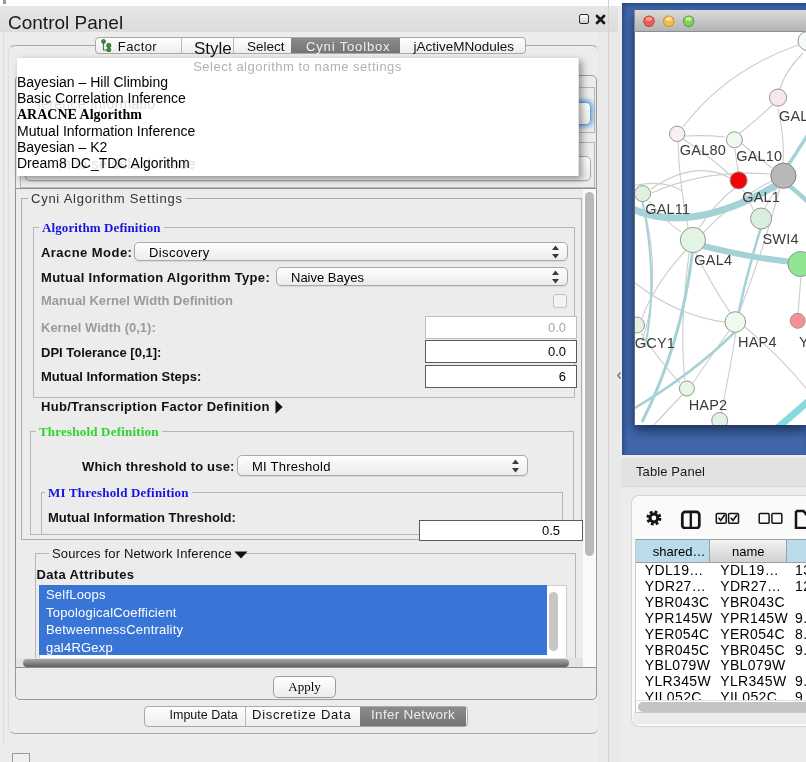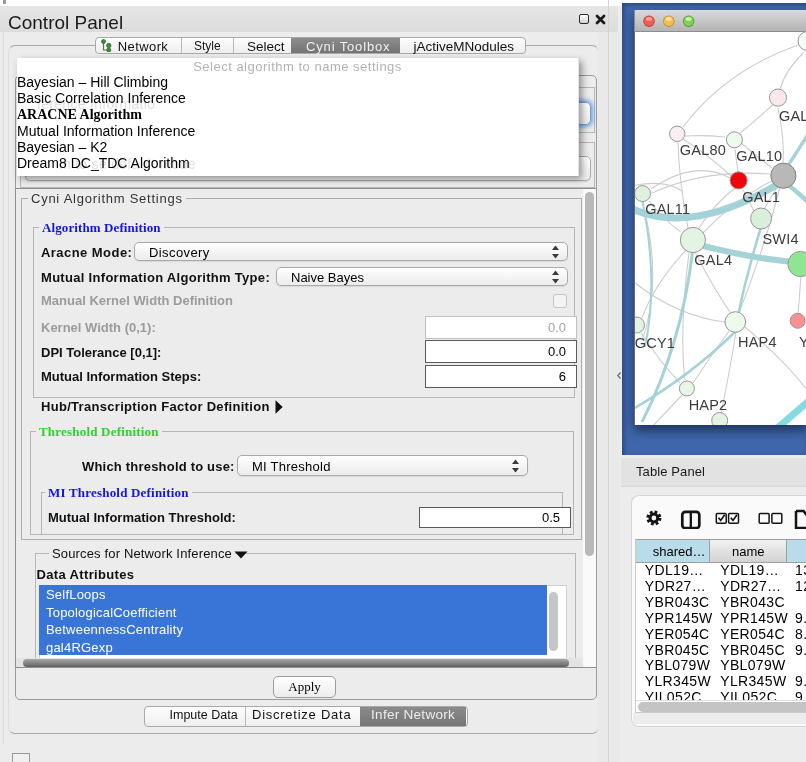--- a/index.html
+++ b/index.html
@@ -38,23 +38,23 @@
   <div class="abs" style="left:8px;top:45px;width:589px;height:687px;border:1px solid #a9a9a9;border-left-color:#dedede;border-right-color:#d4d4d4;border-radius:7px;background:#ececec;"></div>
   <div class="abs" style="left:2.5px;top:32px;width:1px;height:712px;background:#dcdcdc;"></div>
 
   <div id="toptabs" class="abs" style="left:95px;top:37px;width:429px;height:15px;border:1px solid #a9a9a9;border-radius:4px;background:linear-gradient(180deg,#fdfdfd,#eeeeee);font-size:13px;color:#111;">
     <svg style="position:absolute;left:5px;top:1px;" width="11" height="13" viewBox="0 0 11 13">
       <path d="M2.5 3 V11 H7.5" stroke="#666" stroke-width="1.2" fill="none"></path>
       <circle cx="2.5" cy="2.5" r="2" fill="#379637" stroke="#205c20" stroke-width="0.7"></circle>
       <circle cx="7.8" cy="6.5" r="2.2" fill="#379637" stroke="#205c20" stroke-width="0.7"></circle>
       <circle cx="7.8" cy="11" r="2" fill="#379637" stroke="#205c20" stroke-width="0.7"></circle>
     </svg>
-    <div style="position:absolute;left:21.8px;top:0.5px;letter-spacing:0.4px;">Network</div>
+    <div style="position:absolute;left:21.8px;top:0.5px;letter-spacing:0.4px;">Factor</div>
     <div style="position:absolute;left:84.5px;top:0;width:1px;height:15px;background:#b9b9b9;"></div>
-    <div style="position:absolute;left:98px;top:1px;font-size:12px;">Style</div>
+    <div style="position:absolute;left:98px;top:1px;font-size:17px;">Style</div>
     <div style="position:absolute;left:137px;top:0;width:1px;height:15px;background:#b9b9b9;"></div>
     <div style="position:absolute;left:151px;top:0.5px;font-size:13.5px;">Select</div>
     <div style="position:absolute;left:195px;top:0;width:108.6px;height:15px;background:linear-gradient(180deg,#8b8b8b,#757575);"></div>
     <div style="position:absolute;left:210px;top:0.5px;color:#f0f0f0;letter-spacing:0.85px;">Cyni Toolbox</div>
     <div style="position:absolute;left:317.4px;top:0.5px;font-size:13.5px;">jActiveMNodules</div>
   </div>
 
   <div class="abs" style="left:15px;top:75px;width:580px;height:623px;border:1px solid #9a9a9a;border-radius:5px;background:#ececec;"></div>
   <div class="group" style="left:20px;top:86.5px;width:572.5px;height:44.5px;"></div>
   <div class="combo" style="left:25px;top:102px;width:564px;height:21px;box-shadow:0 0 4px 2px rgba(90,150,220,0.85);border-color:#6f9fd8;"></div>
@@ -115,21 +115,21 @@
       <svg class="spin" viewBox="0 0 9 14">
         <path d="M1 5 L4.5 0.5 L8 5 Z" fill="#3a3a3a"></path>
         <path d="M1 9 L4.5 13.5 L8 9 Z" fill="#3a3a3a"></path>
       </svg>
   </div>
 
   <div class="group" style="left:41px;top:492px;width:520px;height:41px;">
     <div class="gtitle b" style="color:#1414e0;left:3px;letter-spacing:0.2px;">MI Threshold Definition</div>
   </div>
   <div class="lbl" style="left:48px;top:510px;">Mutual Information Threshold:</div>
-  <div class="field" style="left:419px;top:507px;width:140px;height:19px;border:1px solid #5a5a5a;line-height:19px;padding-right:10px;">0.5</div>
+  <div class="field" style="left:419px;top:520px;width:140px;height:19px;border:1px solid #5a5a5a;line-height:19px;padding-right:22px;">0.5</div>
 
   <div class="group" style="left:35px;top:553px;width:539px;height:105px;border-bottom:none;">
     <div class="gtitle" style="color:#111;letter-spacing:0.15px;left:13px;">Sources for Network Inference</div>
   </div>
   <svg class="abs" style="left:234px;top:551px;" width="14" height="8" viewBox="0 0 14 8">
       <path d="M0.5 0.5 L13.5 0.5 L7 7.5 Z" fill="#111"></path>
     </svg>
   <div class="lbl" style="left:36.5px;top:567px;letter-spacing:0.35px;">Data Attributes</div>
 
   <div class="abs" style="left:39px;top:584.5px;width:526px;height:73px;background:#ffffff;border:1px solid #cfcfcf;border-bottom:none;"></div>

